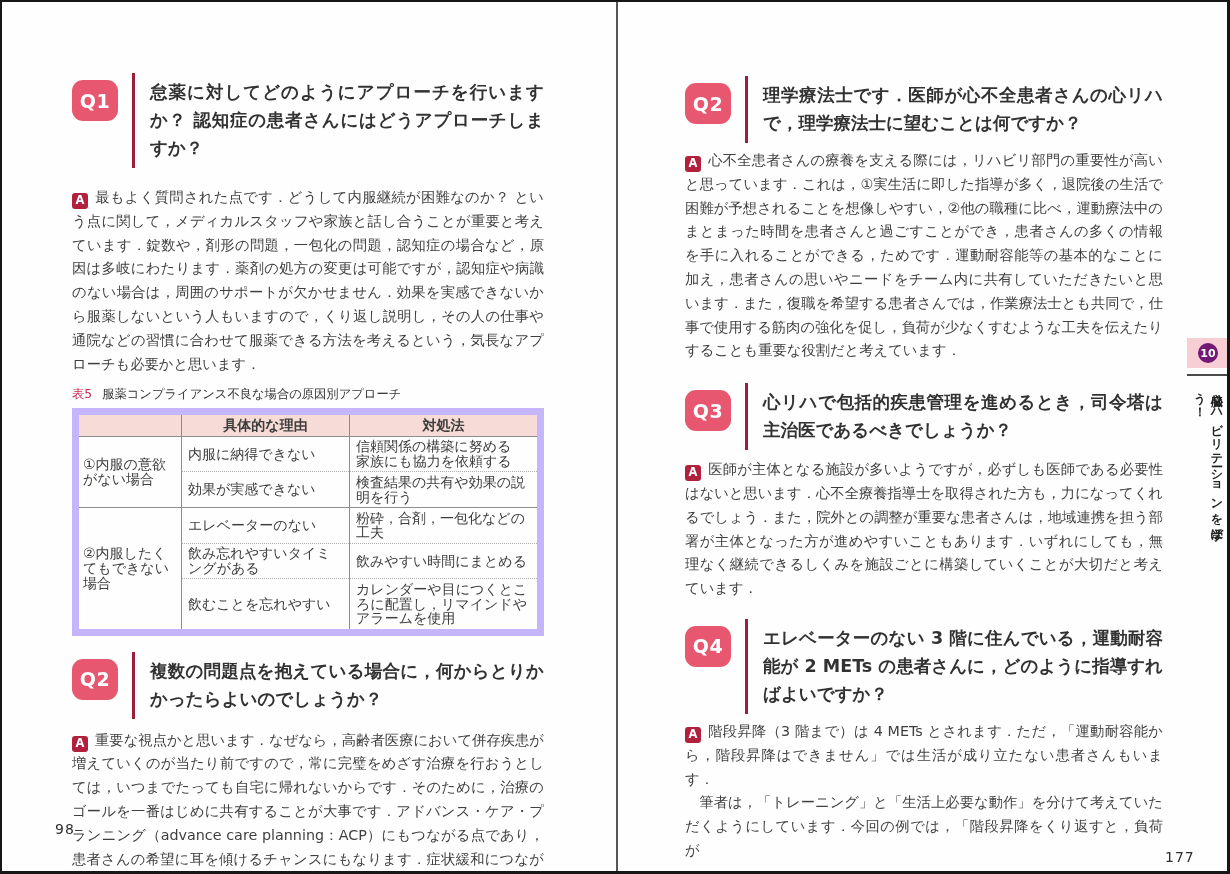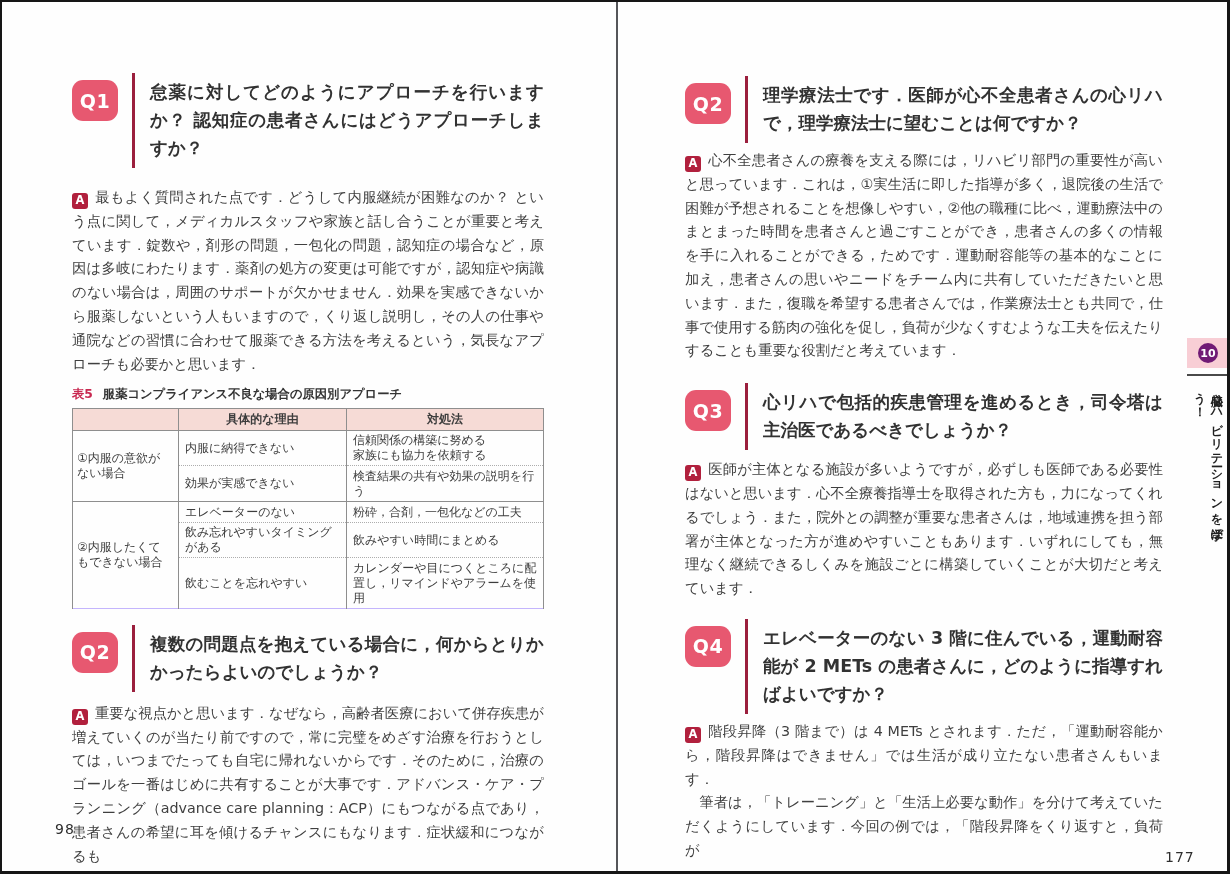--- a/index.html
+++ b/index.html
@@ -34,23 +34,23 @@
 
   
   .answer{font-size:14.3px;line-height:23.8px;text-align:justify;color:#3f3f3f;margin:0;}
   .answer.indent{text-indent:1em;}
   .abadge{display:inline-flex;width:16px;height:16px;border-radius:3px;background:#b1203d;color:#fff;
           font-size:11.5px;font-weight:bold;align-items:center;justify-content:center;vertical-align:-2px;margin-right:7px;} .mt12{margin-top:12px;} .mt14{margin-top:14px;} .mt16{margin-top:16px;}
   .mt20{margin-top:20px;} .mt22{margin-top:22px;} .mt24{margin-top:24px;}
 
   
   .table-area{margin-top:10px;}
-  .tcaption{font-size:12.3px;font-weight:bold;color:#333;margin-bottom:5px;}
+  .tcaption{font-size:12.3px;font-weight:normal;color:#333;margin-bottom:5px;}
   .tlabel{color:#c82850;margin-right:10px;}
-  table.t5{border-collapse:collapse;width:100%;font-size:12px;color:#3d3d3d;table-layout:fixed;border:1px solid #c4b5fd;}
+  table.t5{border-collapse:collapse;width:100%;font-size:14px;color:#3d3d3d;table-layout:fixed;border:7px solid #c4b5fd;}
   .t5 th{background:#f6dbd6;border:1px solid #8e8e8e;font-weight:bold;padding:3px 4px;text-align:center;line-height:14.5px;}
   .t5 td{border-left:1px solid #8e8e8e;border-right:1px solid #8e8e8e;padding:2.5px 6px;vertical-align:middle;line-height:14.8px;}
   .t5 tr.gstart td{border-top:1px solid #8e8e8e;}
   .t5 tr.sub td{border-top:1px dotted #adadad;}
   .t5 td.group{padding-left:4px;}
   .t5 td.pre{white-space:pre-line;}
 
   
   .footer-num{position:absolute;font-size:14px;color:#2e2e2e;letter-spacing:1px;}
   .footer-num.pleft{left:53px;top:819px;}

